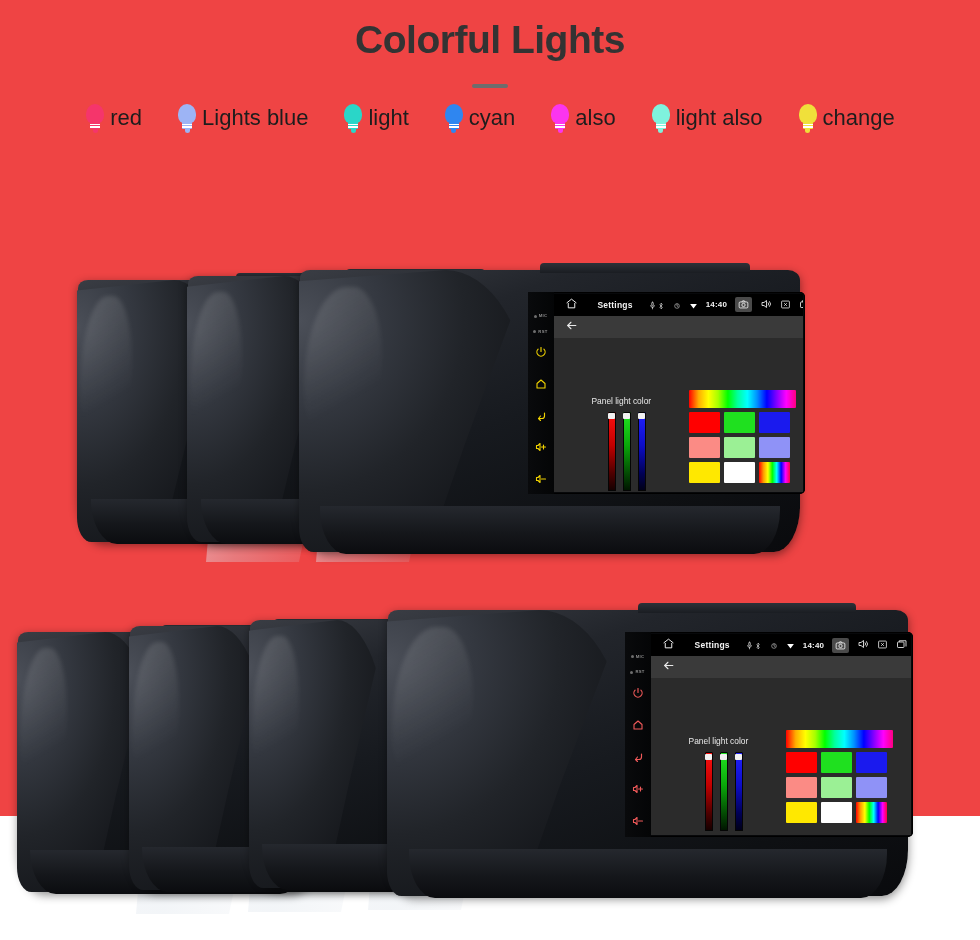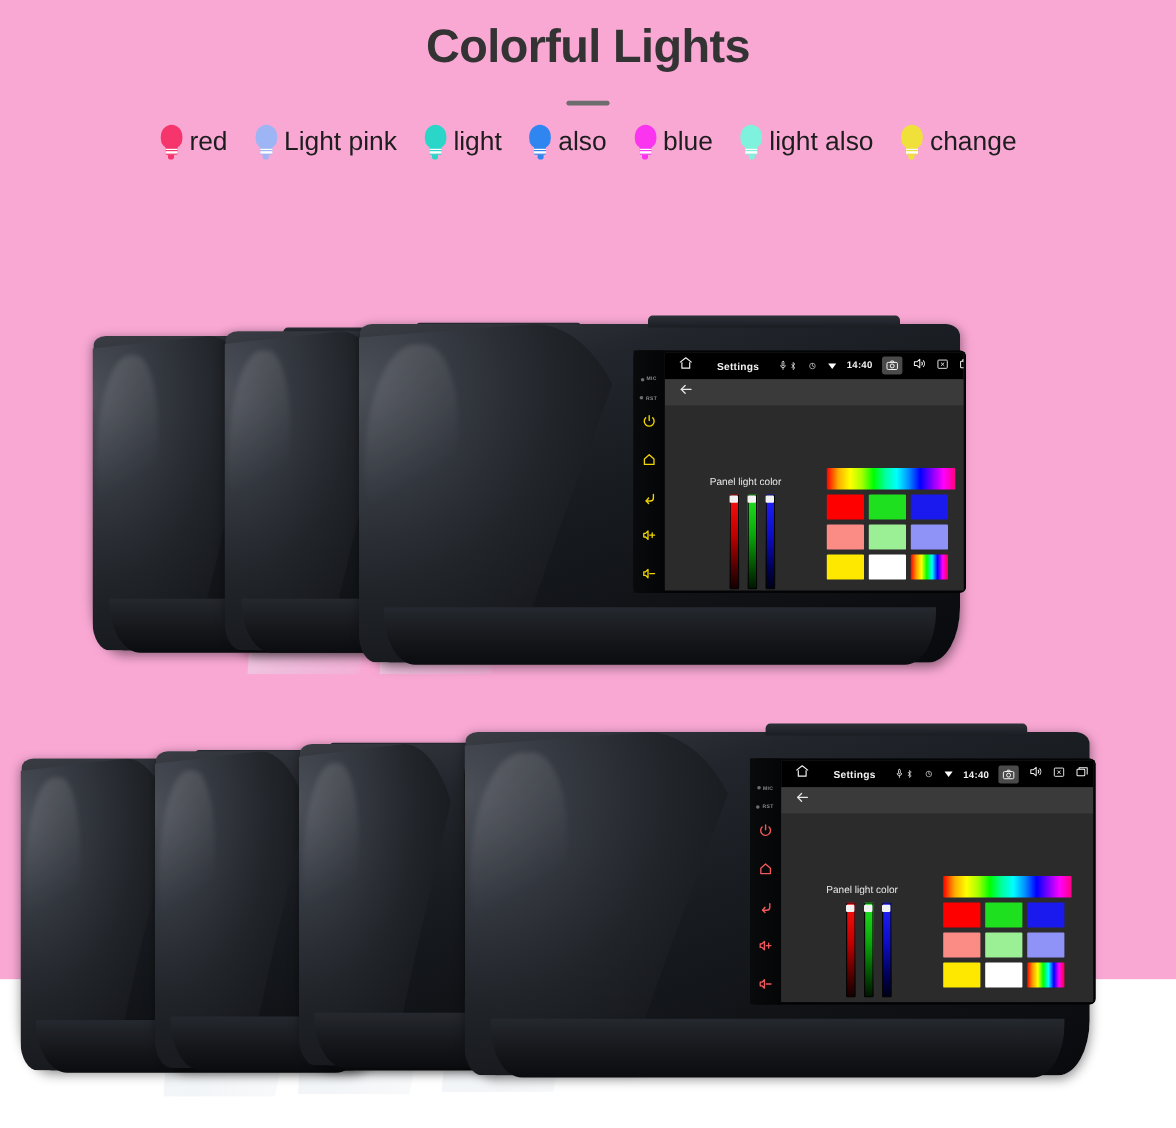--- a/index.html
+++ b/index.html
@@ -1,29 +1,29 @@
 <!DOCTYPE html>
 <html><head>
 <meta charset="utf-8">
 <style>
   * { margin:0; padding:0; box-sizing:border-box; }
   html,body{ width:980px; height:940px; background:#ffffff; overflow:hidden;
     font-family:"Liberation Sans", sans-serif; }
 
-  .page{ position:relative; width:980px; height:816px; background:#f9a8d4; }
+  .page{ position:relative; width:980px; height:816px; background:#ef4444; }
 
   
   .header{ text-align:center; padding-top:18px; }
   .title{ font-size:39px; font-weight:bold; color:#333333; letter-spacing:-0.5px; }
   .divider{ width:36px; height:4px; background:#6d6d6d; margin:22px auto 16px auto; border-radius:2px; }
   .subtitle{ font-size:22px; color:#1d1d1d; line-height:1.42; width:930px; margin:0 auto;
              font-weight:400; }
 
   
-  .legend{ display:flex; justify-content:center; align-items:center; gap:0px; margin-top:10px; }
+  .legend{ display:flex; justify-content:center; align-items:center; gap:13px; margin-top:10px; }
   .legend-item{ display:flex; align-items:center; margin:0 11px; }
   .bulb{ width:20px; height:28px; position:relative; margin-right:5px; flex:none; }
   .bulb .glass{ position:absolute; top:0; left:1px; width:18px; height:20px;
     border-radius:50% 50% 42% 42%; }
   .bulb .neck{ position:absolute; top:18px; left:5px; width:10px; height:7px; border-radius:1px; }
   .bulb .neck::before, .bulb .neck::after{ content:""; position:absolute; left:0; width:10px;
     height:1.4px; background:#fff; }
   .bulb .neck::before{ top:2px; } .bulb .neck::after{ top:4.4px; }
   .bulb .tip{ position:absolute; top:24.5px; left:7.5px; width:5px; height:4px; border-radius:0 0 50% 50%; }
   .legend-label{ font-size:22px; color:#1d1d1d; }
@@ -152,45 +152,45 @@
           <span class="tip" style="background:#f5356b"></span>
         </span>
         <span class="legend-label">red</span>
       </div>
       <div class="legend-item">
         <span class="bulb">
           <span class="glass" style="background:#9db4f5"></span>
           <span class="neck" style="background:#9db4f5"></span>
           <span class="tip" style="background:#9db4f5"></span>
         </span>
-        <span class="legend-label">Light pink</span>
+        <span class="legend-label">Lights blue</span>
       </div>
       <div class="legend-item">
         <span class="bulb">
           <span class="glass" style="background:#2ad6c8"></span>
           <span class="neck" style="background:#2ad6c8"></span>
           <span class="tip" style="background:#2ad6c8"></span>
         </span>
         <span class="legend-label">light</span>
       </div>
       <div class="legend-item">
         <span class="bulb">
           <span class="glass" style="background:#2f86f0"></span>
           <span class="neck" style="background:#2f86f0"></span>
           <span class="tip" style="background:#2f86f0"></span>
         </span>
-        <span class="legend-label">also</span>
+        <span class="legend-label">cyan</span>
       </div>
       <div class="legend-item">
         <span class="bulb">
           <span class="glass" style="background:#fb35ef"></span>
           <span class="neck" style="background:#fb35ef"></span>
           <span class="tip" style="background:#fb35ef"></span>
         </span>
-        <span class="legend-label">blue</span>
+        <span class="legend-label">also</span>
       </div>
       <div class="legend-item">
         <span class="bulb">
           <span class="glass" style="background:#7ff2dd"></span>
           <span class="neck" style="background:#7ff2dd"></span>
           <span class="tip" style="background:#7ff2dd"></span>
         </span>
         <span class="legend-label">light also</span>
       </div>
       <div class="legend-item">

